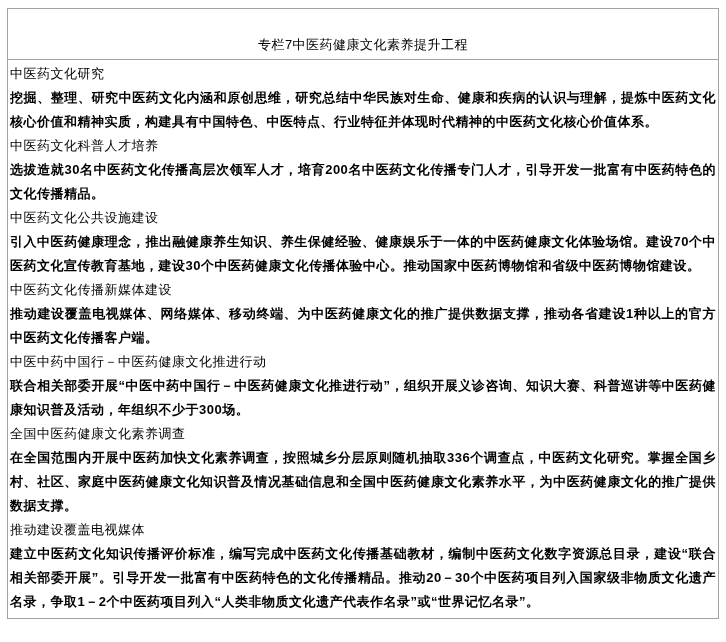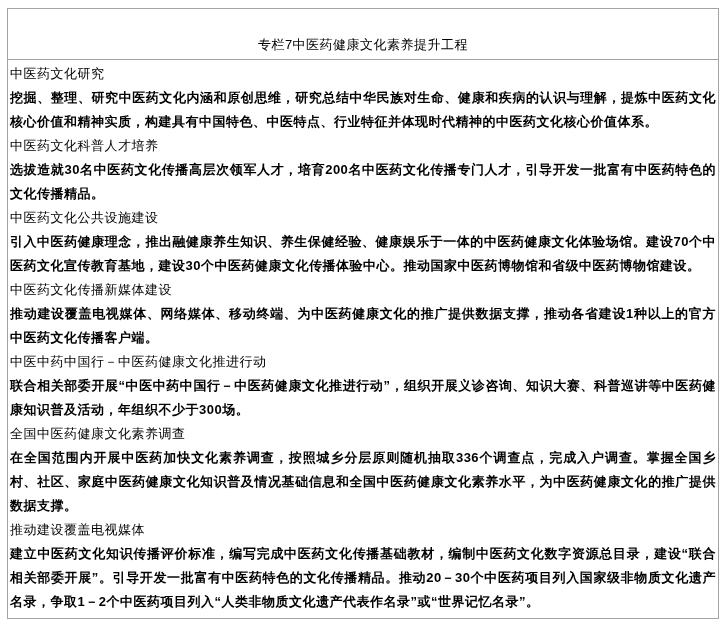--- a/index.html
+++ b/index.html
@@ -79,20 +79,20 @@
             <p class="sec-text">挖掘、整理、研究中医药文化内涵和原创思维，研究总结中华民族对生命、健康和疾病的认识与理解，提炼中医药文化核心价值和精神实质，构建具有中国特色、中医特点、行业特征并体现时代精神的中医药文化核心价值体系。</p>
             <p class="sec-heading">中医药文化科普人才培养</p>
             <p class="sec-text">选拔造就30名中医药文化传播高层次领军人才，培育200名中医药文化传播专门人才，引导开发一批富有中医药特色的文化传播精品。</p>
             <p class="sec-heading">中医药文化公共设施建设</p>
             <p class="sec-text">引入中医药健康理念，推出融健康养生知识、养生保健经验、健康娱乐于一体的中医药健康文化体验场馆。建设70个中医药文化宣传教育基地，建设30个中医药健康文化传播体验中心。推动国家中医药博物馆和省级中医药博物馆建设。</p>
             <p class="sec-heading">中医药文化传播新媒体建设</p>
             <p class="sec-text">推动建设覆盖电视媒体、网络媒体、移动终端、为中医药健康文化的推广提供数据支撑，推动各省建设1种以上的官方中医药文化传播客户端。</p>
             <p class="sec-heading">中医中药中国行－中医药健康文化推进行动</p>
             <p class="sec-text">联合相关部委开展“中医中药中国行－中医药健康文化推进行动”，组织开展义诊咨询、知识大赛、科普巡讲等中医药健康知识普及活动，年组织不少于300场。</p>
             <p class="sec-heading">全国中医药健康文化素养调查</p>
-            <p class="sec-text">在全国范围内开展中医药加快文化素养调查，按照城乡分层原则随机抽取336个调查点，完成入户调查。掌握全国乡村、社区、家庭中医药健康文化知识普及情况基础信息和全国中医药健康文化素养水平，为中医药健康文化的推广提供数据支撑。</p>
+            <p class="sec-text">在全国范围内开展中医药加快文化素养调查，按照城乡分层原则随机抽取336个调查点，中医药文化研究。掌握全国乡村、社区、家庭中医药健康文化知识普及情况基础信息和全国中医药健康文化素养水平，为中医药健康文化的推广提供数据支撑。</p>
             <p class="sec-heading">推动建设覆盖电视媒体</p>
             <p class="sec-text">建立中医药文化知识传播评价标准，编写完成中医药文化传播基础教材，编制中医药文化数字资源总目录，建设“联合相关部委开展”。引导开发一批富有中医药特色的文化传播精品。推动20－30个中医药项目列入国家级非物质文化遗产名录，争取1－2个中医药项目列入“人类非物质文化遗产代表作名录”或“世界记忆名录”。</p>
           </td>
       </tr>
     </tbody>
   </table>
 </div>
 
 </body></html>

